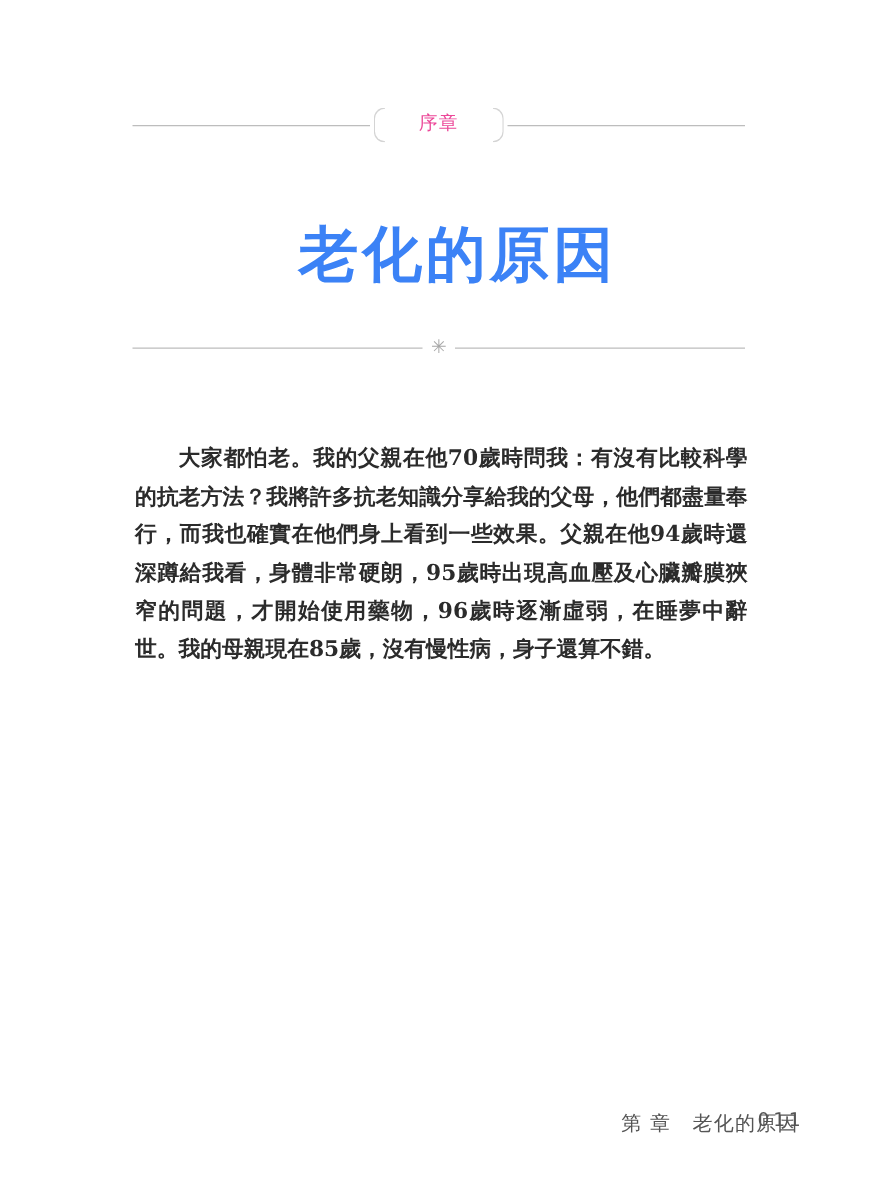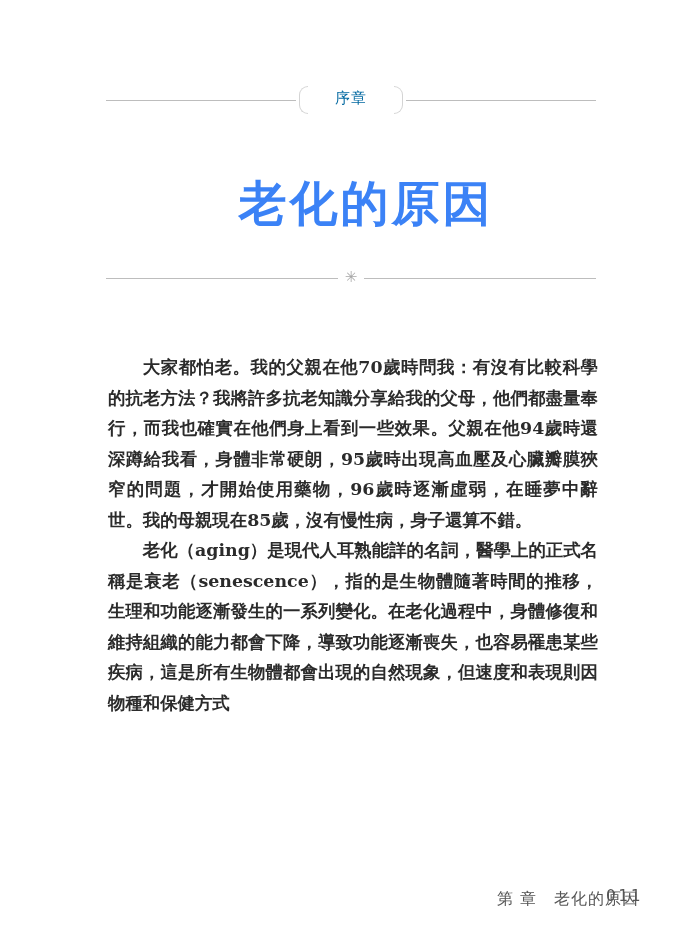--- a/index.html
+++ b/index.html
@@ -18,21 +18,21 @@
     .rule-right { right: 0; width: 190px; }
     .bracket {
       position: absolute; top: 0; width: 8px; height: 26px;
       border: 1px solid #d4d4d4;
     }
     .bracket.left { left: 193px; border-right: none; border-radius: 10px 0 0 10px; }
     .bracket.right { right: 193px; border-left: none; border-radius: 0 10px 10px 0; }
     .chapter-label {
       position: absolute; left: 0; right: 0; top: 3px; text-align: center;
       font-family: "DejaVu Sans", "Liberation Sans", sans-serif;
-      font-size: 15px; color: #0369a1; letter-spacing: 1px;
+      font-size: 15px; color: #ec4899; letter-spacing: 1px;
     }
     .chapter-title {
       position: absolute; top: 172px; left: 0; width: 700px; text-align: center;
       font-size: 48px; font-weight: bold; color: #3b82f6; letter-spacing: 3px; padding-left: 16px;
     }
     .divider {
       position: absolute; top: 270px; left: 106px; width: 490px; height: 16px;
     }
     .divider .line {
       position: absolute; top: 8px; height: 1px; background: #bdbdbd; width: 232px;
@@ -71,19 +71,18 @@
 <h1 class="chapter-title" style="margin:0;">老化的原因</h1>
 
 <div class="divider">
   <div class="line l"></div>
   <div class="star">✳</div>
   <div class="line r"></div>
 </div>
 
 <div class="body-text">
   <p>大家都怕老。我的父親在他70歲時問我：有沒有比較科學的抗老方法？我將許多抗老知識分享給我的父母，他們都盡量奉行，而我也確實在他們身上看到一些效果。父親在他94歲時還深蹲給我看，身體非常硬朗，95歲時出現高血壓及心臟瓣膜狹窄的問題，才開始使用藥物，96歲時逐漸虛弱，在睡夢中辭世。我的母親現在85歲，沒有慢性病，身子還算不錯。</p>
-  <p>老化（aging）是現代人耳熟能詳的名詞，醫學上的正式名稱是衰老（senescence），指的是生物體隨著時間的推移，生理和功能逐漸發生的一系列變化。在老化過程中，身體修復和維持組織的能力都會下降，導致功能逐漸喪失，也容易罹患某些疾病，這是所有生物體都會出現的自然現象，但速度和表現則因物種和保健方式</p>
 </div>
 
 <div class="footer">
   <span class="chapter-name">第 章　老化的原因</span>
   <span class="page-number">011</span>
 </div>
 
 </body></html>

